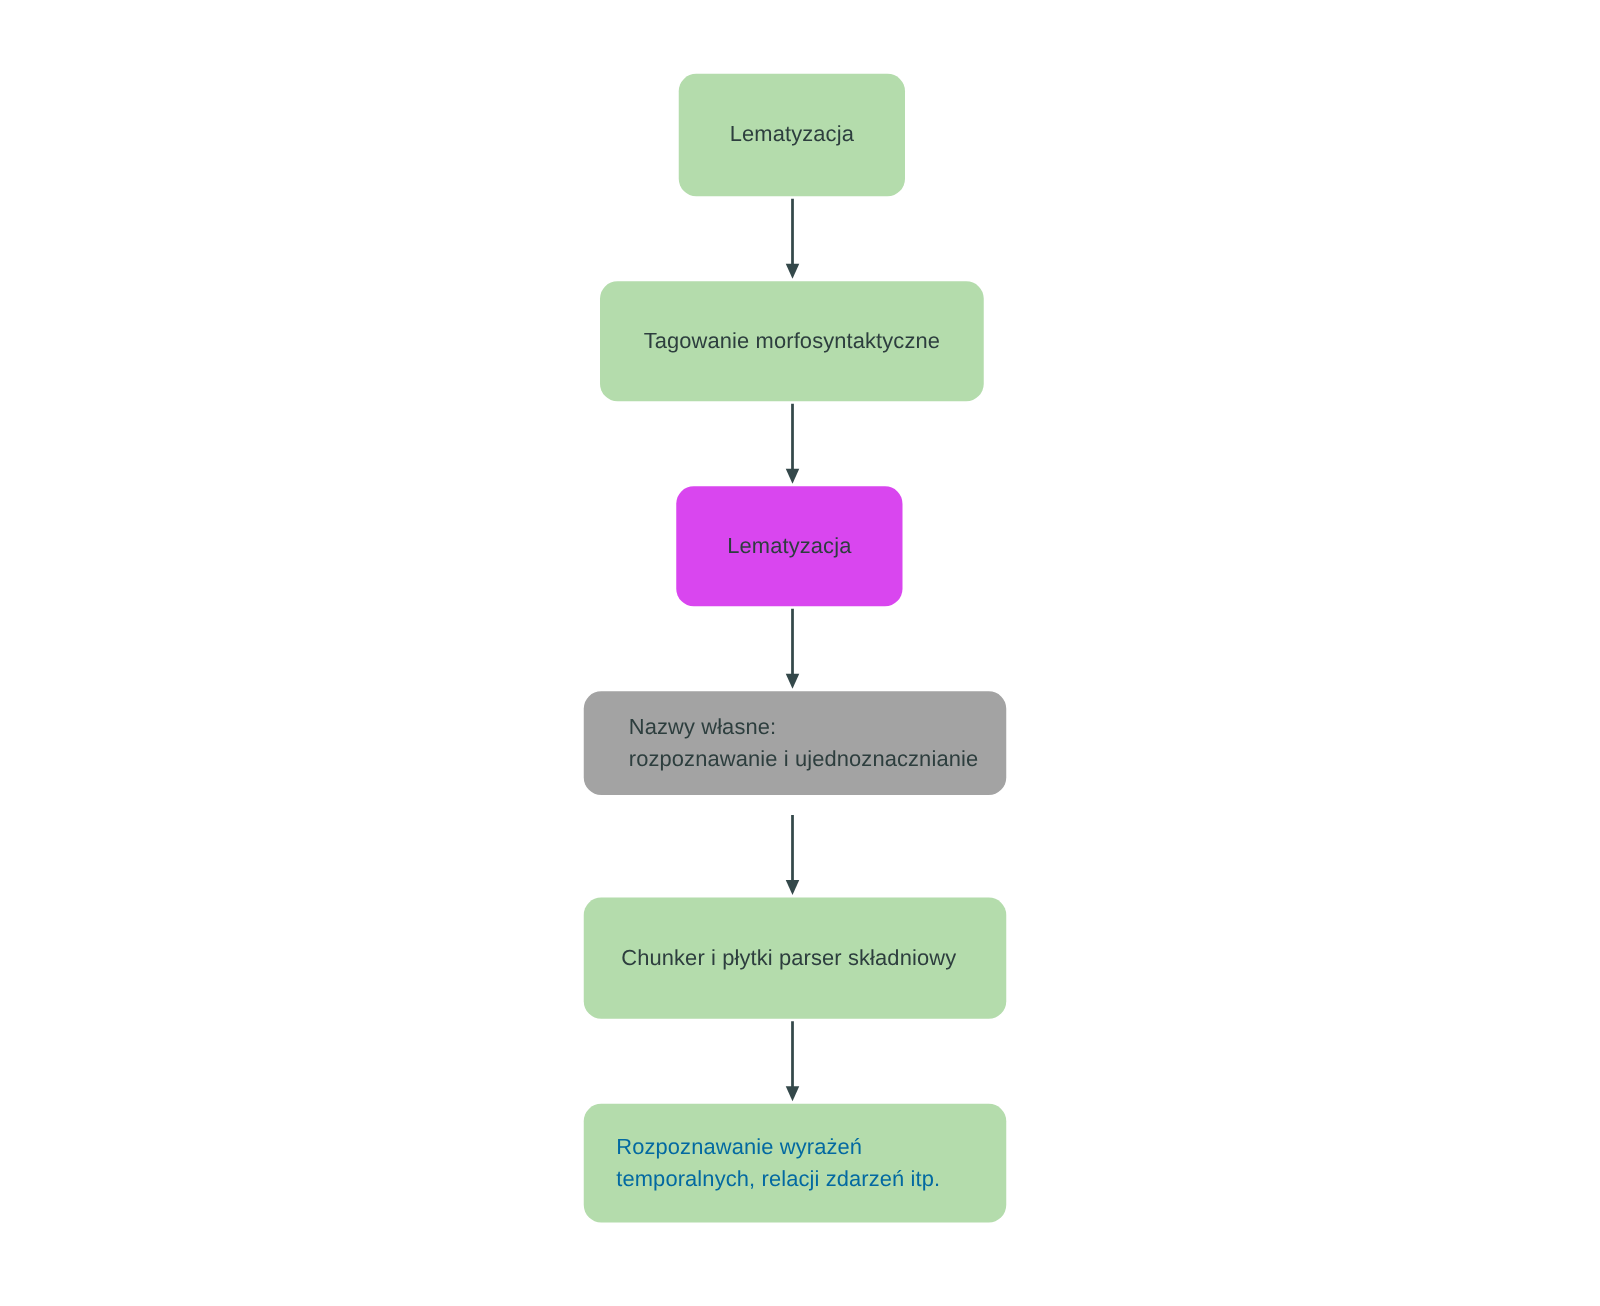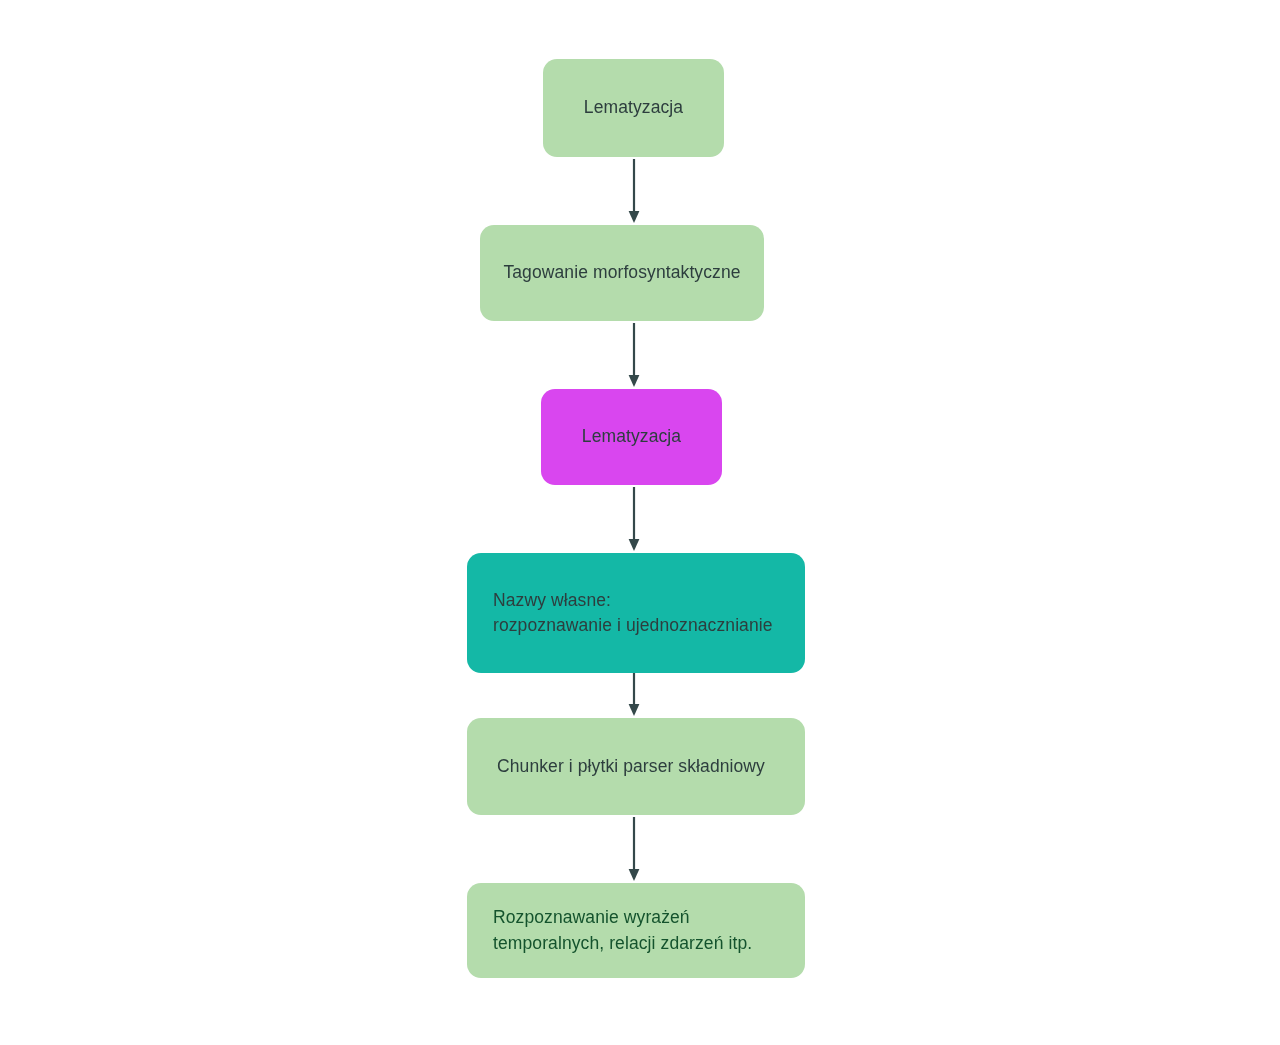--- a/index.html
+++ b/index.html
@@ -82,20 +82,20 @@
         <path d="M8 64 L2.6 52 L13.4 52 Z" fill="#34484a"></path>
       </svg>
     </div>
     <div class="connector" style="left: 626px; top: 817px; width: 16px; height: 64px;">
       <svg width="16" height="64" viewBox="0 0 16 64">
         <line x1="8" y1="0" x2="8" y2="53" stroke="#34484a" stroke-width="2.2"></line>
         <path d="M8 64 L2.6 52 L13.4 52 Z" fill="#34484a"></path>
       </svg>
     </div>
     <div class="node center" style="left: 543px; top: 59px; width: 181px; height: 98px; background: rgb(180, 220, 172); color: rgb(45, 62, 62); padding: 0px 14px;"><span class="node-label">Lematyzacja</span></div>
-    <div class="node center" style="left: 480px; top: 225px; width: 284px; height: 96px; background: rgb(180, 220, 172); color: rgb(45, 62, 62); padding: 0px 0;"><span class="node-label">Tagowanie morfosyntaktyczne</span></div>
+    <div class="node center" style="left: 480px; top: 225px; width: 307px; height: 96px; background: rgb(180, 220, 172); color: rgb(45, 62, 62); padding: 0px 0;"><span class="node-label">Tagowanie morfosyntaktyczne</span></div>
     <div class="node center" style="left: 541px; top: 389px; width: 181px; height: 96px; background: #d946ef; color: rgb(45, 62, 62); padding: 0px 14px;"><span class="node-label">Lematyzacja</span></div>
-    <div class="node left" style="left: 467px; top: 553px; width: 338px; height: 120px; background: #14b8a6; color: rgb(45, 62, 62); padding: 0px 14px 0px 26px;"><span class="node-label">Nazwy własne:
+    <div class="node left" style="left: 467px; top: 553px; width: 338px; height: 83px; background: #a3a3a3; color: rgb(45, 62, 62); padding: 0px 14px 0px 36px;"><span class="node-label">Nazwy własne:
 rozpoznawanie i ujednoznacznianie</span></div>
     <div class="node left" style="left: 467px; top: 718px; width: 338px; height: 97px; background: rgb(180, 220, 172); color: rgb(45, 62, 62); padding: 0px 14px 0px 30px;"><span class="node-label">Chunker i płytki parser składniowy</span></div>
-    <div class="node left" style="left: 467px; top: 883px; width: 338px; height: 95px; background: rgb(180, 220, 172); color: #14532d; padding: 0px 14px 0px 26px;"><span class="node-label">Rozpoznawanie wyrażeń
+    <div class="node left" style="left: 467px; top: 883px; width: 338px; height: 95px; background: rgb(180, 220, 172); color: #0369a1; padding: 0px 14px 0px 26px;"><span class="node-label">Rozpoznawanie wyrażeń
 temporalnych, relacji zdarzeń itp.</span></div>
   </div>
 
 </body></html>

